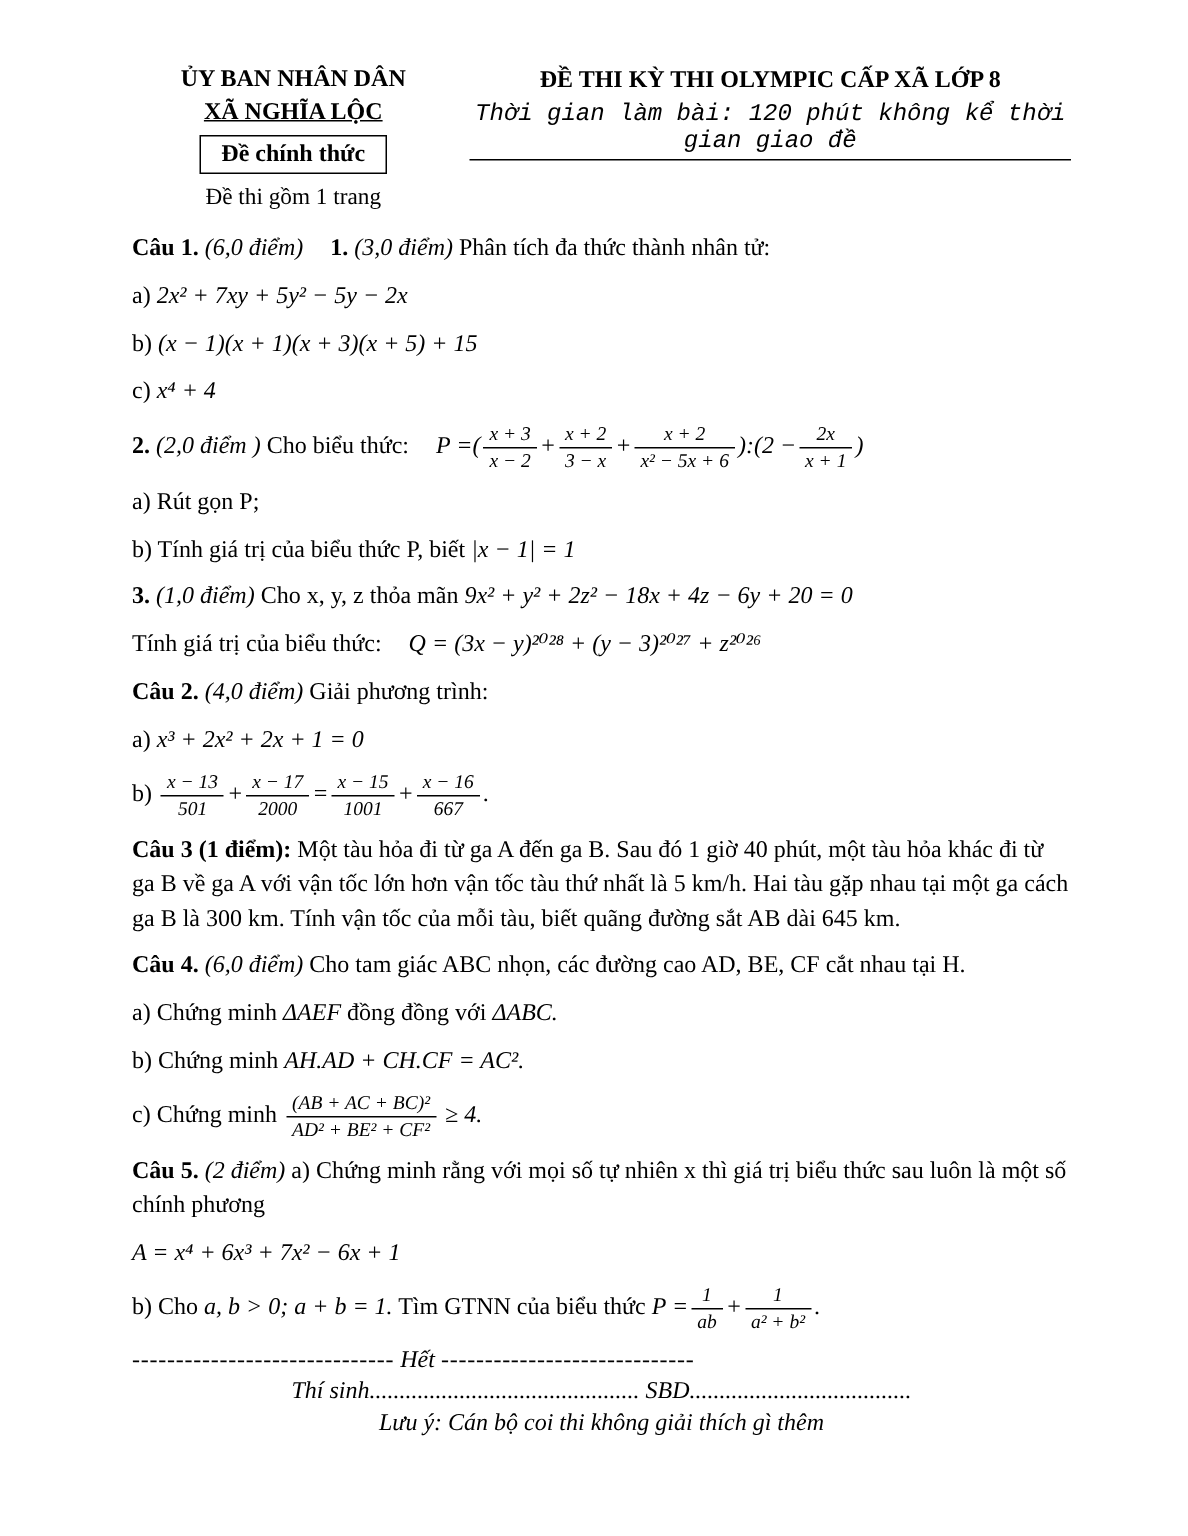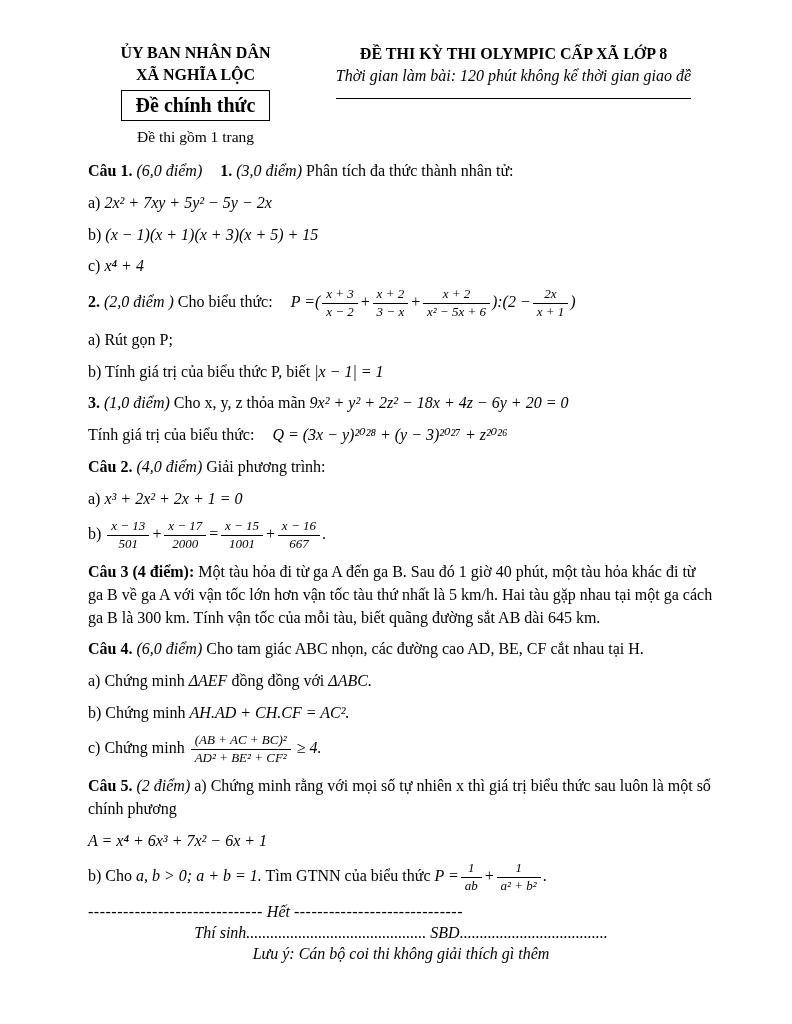--- a/index.html
+++ b/index.html
@@ -31,37 +31,38 @@
     text-align: center;
     flex: 0 0 auto;
   }
   .header-right {
     flex: 1;
     text-align: center;
     padding-left: 10px;
   }
   .bold { font-weight: bold; }
   .italic { font-style: italic; }
-  .u { }
+  .u { text-decoration: underline; }
   .doc-box {
     display: inline-block;
     border: 1.5px solid #000;
     padding: 3px 14px;
     font-weight: bold;
     margin: 5px 0 3px 0;
-    font-size: 20px;
+    font-size: 16px;
   }
   .issuer-line { font-size: 16px; line-height: 1.35; }
   .title-line { font-size: 16px; line-height: 1.45; }
   .duration {
     display: inline-block;
     font-style: italic;
     border-bottom: 1px solid #000;
-    padding-bottom: 13px;
+    padding-bottom: 3px;
     margin-top: 2px;
+    font-family: Liberation Mono, monospace;
   }
   .page-note { font-size: 15.5px; margin-top: 4px; }
   
   .body-area { margin-top: 14px; }
   .para {
     margin: 9px 0;
     line-height: 1.42;
   }
   .math {
     font-style: italic;
@@ -174,21 +175,21 @@
     <p class="para">
       <span>a)</span>
       <span class="math">x³ + 2x² + 2x + 1 = 0</span>
     </p>
     <p class="para">
       <span>b)</span>
       <span class="frac"><span class="num">x − 13</span><span class="den">501</span></span><span class="math">+</span><span class="frac"><span class="num">x − 17</span><span class="den">2000</span></span><span class="math">=</span><span class="frac"><span class="num">x − 15</span><span class="den">1001</span></span><span class="math">+</span><span class="frac"><span class="num">x − 16</span><span class="den">667</span></span><span>.</span>
     </p>
 
     <p class="para">
-      <span class="bold">Câu 3 (4 điểm):</span>
+      <span class="bold">Câu 3 (1 điểm):</span>
       <span>Một tàu hỏa đi từ ga A đến ga B. Sau đó 1 giờ 40 phút, một tàu hỏa khác đi từ ga B về ga A với vận tốc lớn hơn vận tốc tàu thứ nhất là 5 km/h. Hai tàu gặp nhau tại một ga cách ga B là 300 km. Tính vận tốc của mỗi tàu, biết quãng đường sắt AB dài 645 km.</span>
     </p>
 
     <p class="para">
       <span class="bold">Câu 4.</span>
       <span class="italic">(6,0 điểm)</span>
       <span>Cho tam giác ABC nhọn, các đường cao AD, BE, CF cắt nhau tại H.</span>
     </p>
     <p class="para">
       <span>a)</span>

